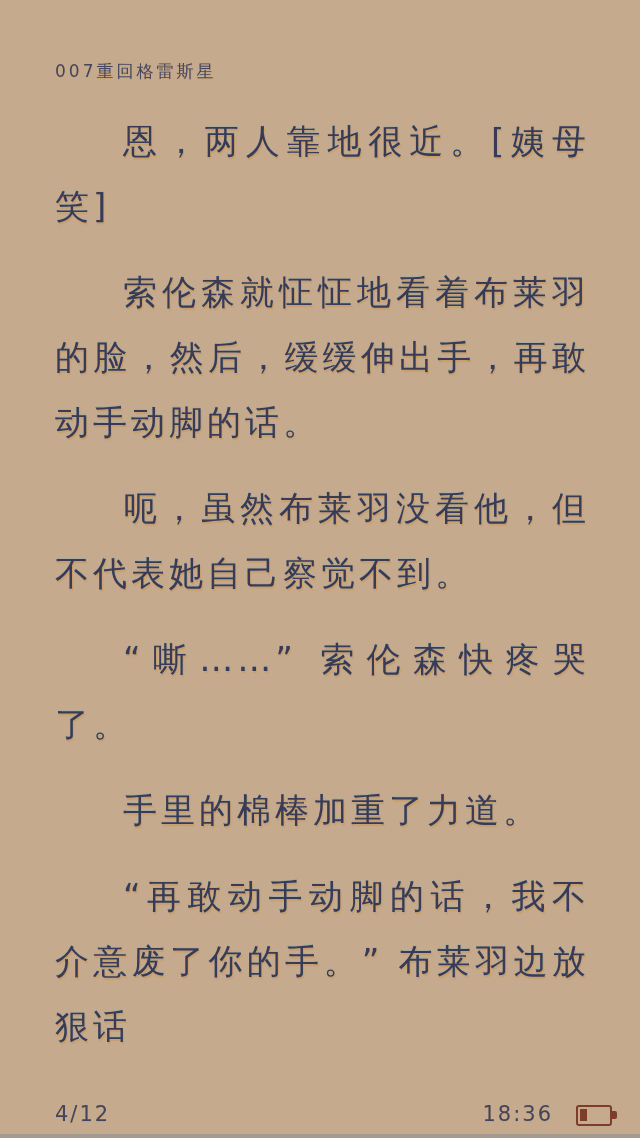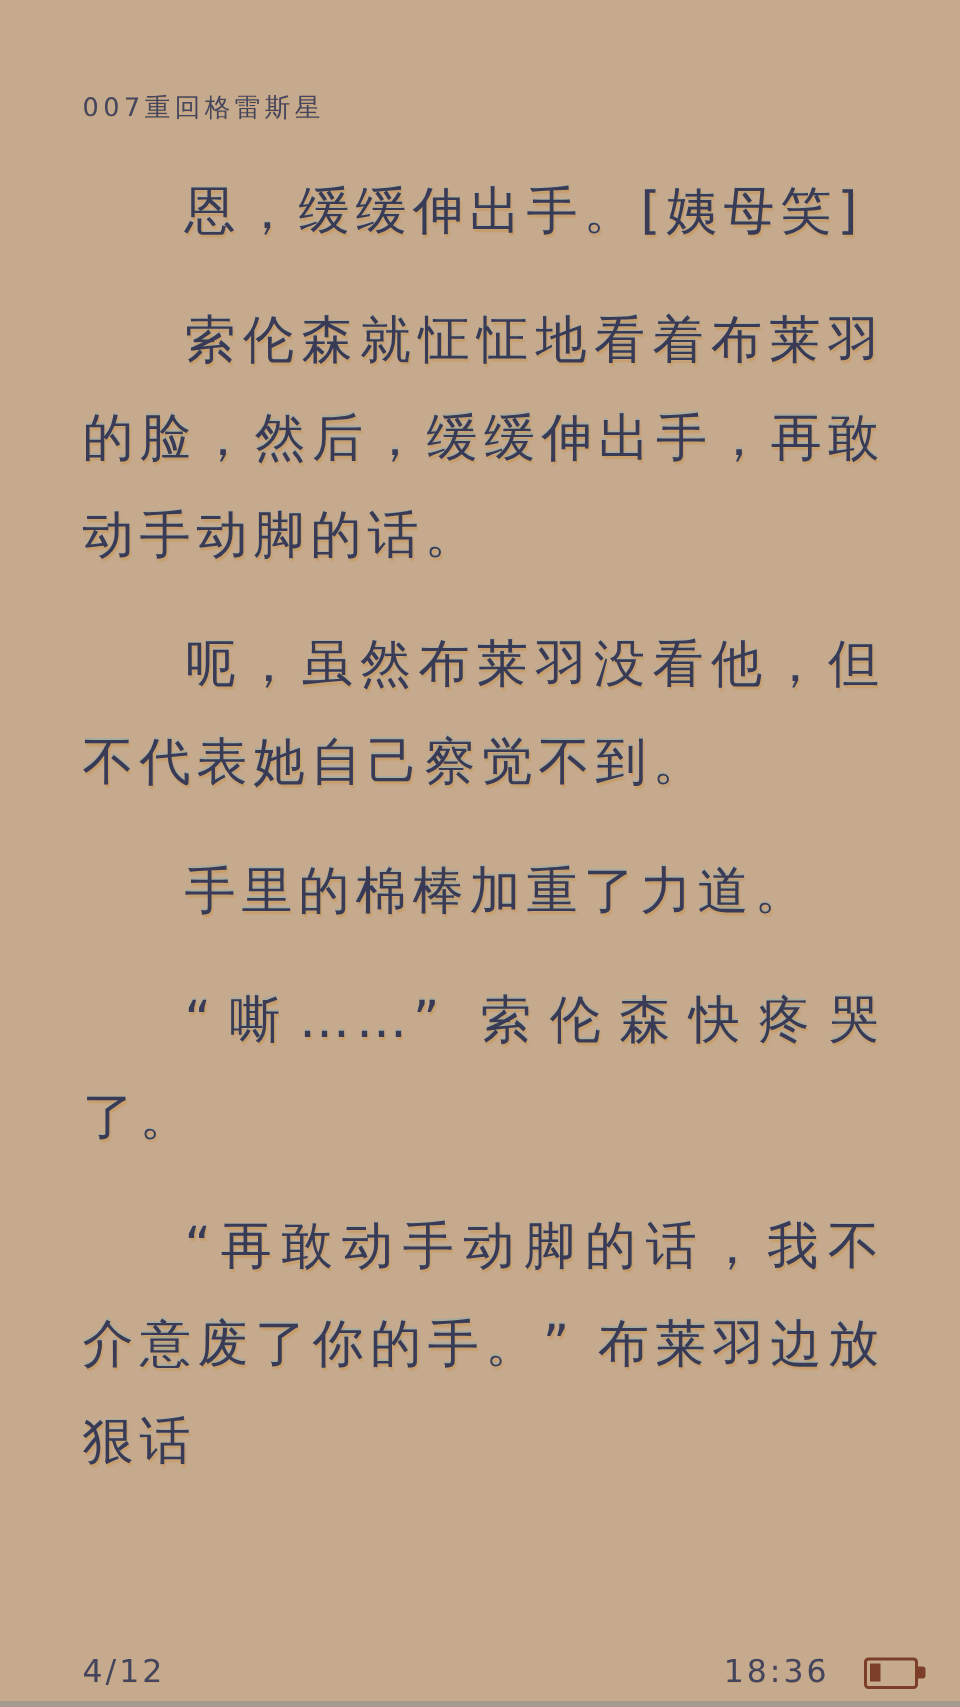--- a/index.html
+++ b/index.html
@@ -89,25 +89,25 @@
   }
 </style>
 </head>
 <body>
 
 <div class="page">
 
   <div class="chapter-title">007重回格雷斯星</div>
 
   <div class="reading-area">
-    <p class="para indent">恩，缓缓伸出手。[姨母笑]</p>
+    <p class="para indent">恩，两人靠地很近。[姨母笑]</p>
     <p class="para indent">索伦森就怔怔地看着布莱羽的脸，然后，缓缓伸出手，再敢动手动脚的话。</p>
     <p class="para indent">呃，虽然布莱羽没看他，但不代表她自己察觉不到。</p>
+    <p class="para indent">“嘶……” 索伦森快疼哭了。</p>
     <p class="para indent">手里的棉棒加重了力道。</p>
-    <p class="para indent">“嘶……” 索伦森快疼哭了。</p>
     <p class="para indent">“再敢动手动脚的话，我不介意废了你的手。” 布莱羽边放狠话</p>
   </div>
 
   <div class="footer">
     <span class="page-indicator">4/12</span>
     <span class="footer-right">
       <span class="clock">18:36</span>
       <span class="battery">
         <span class="battery-fill"></span>
       </span>

